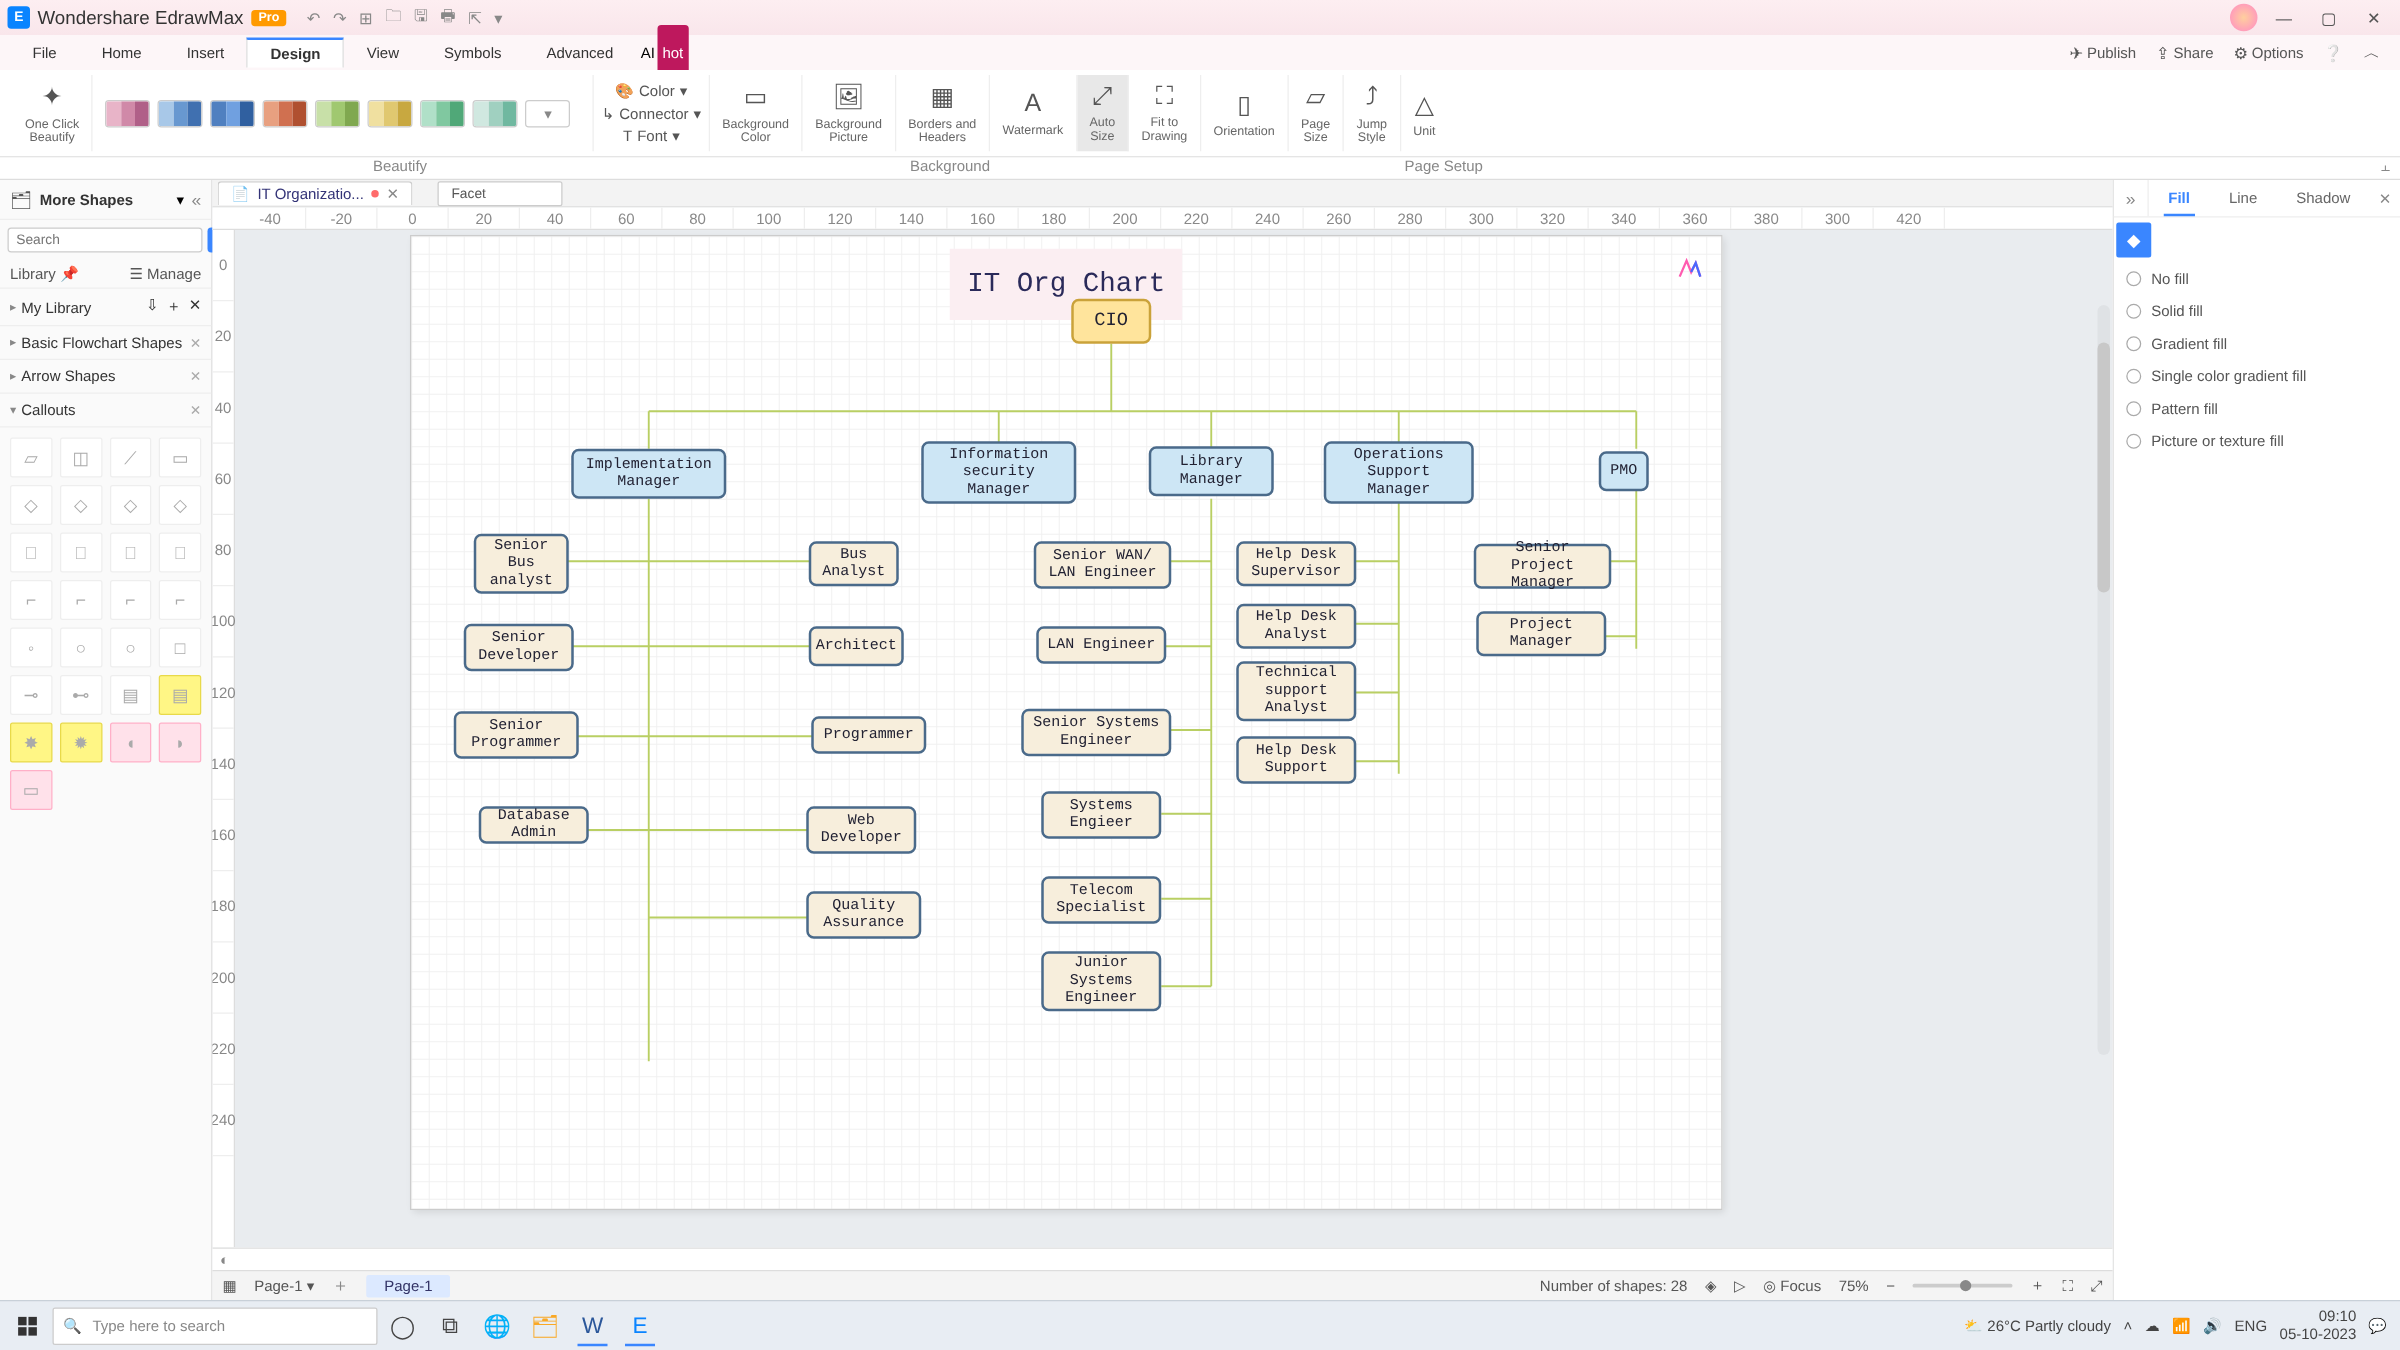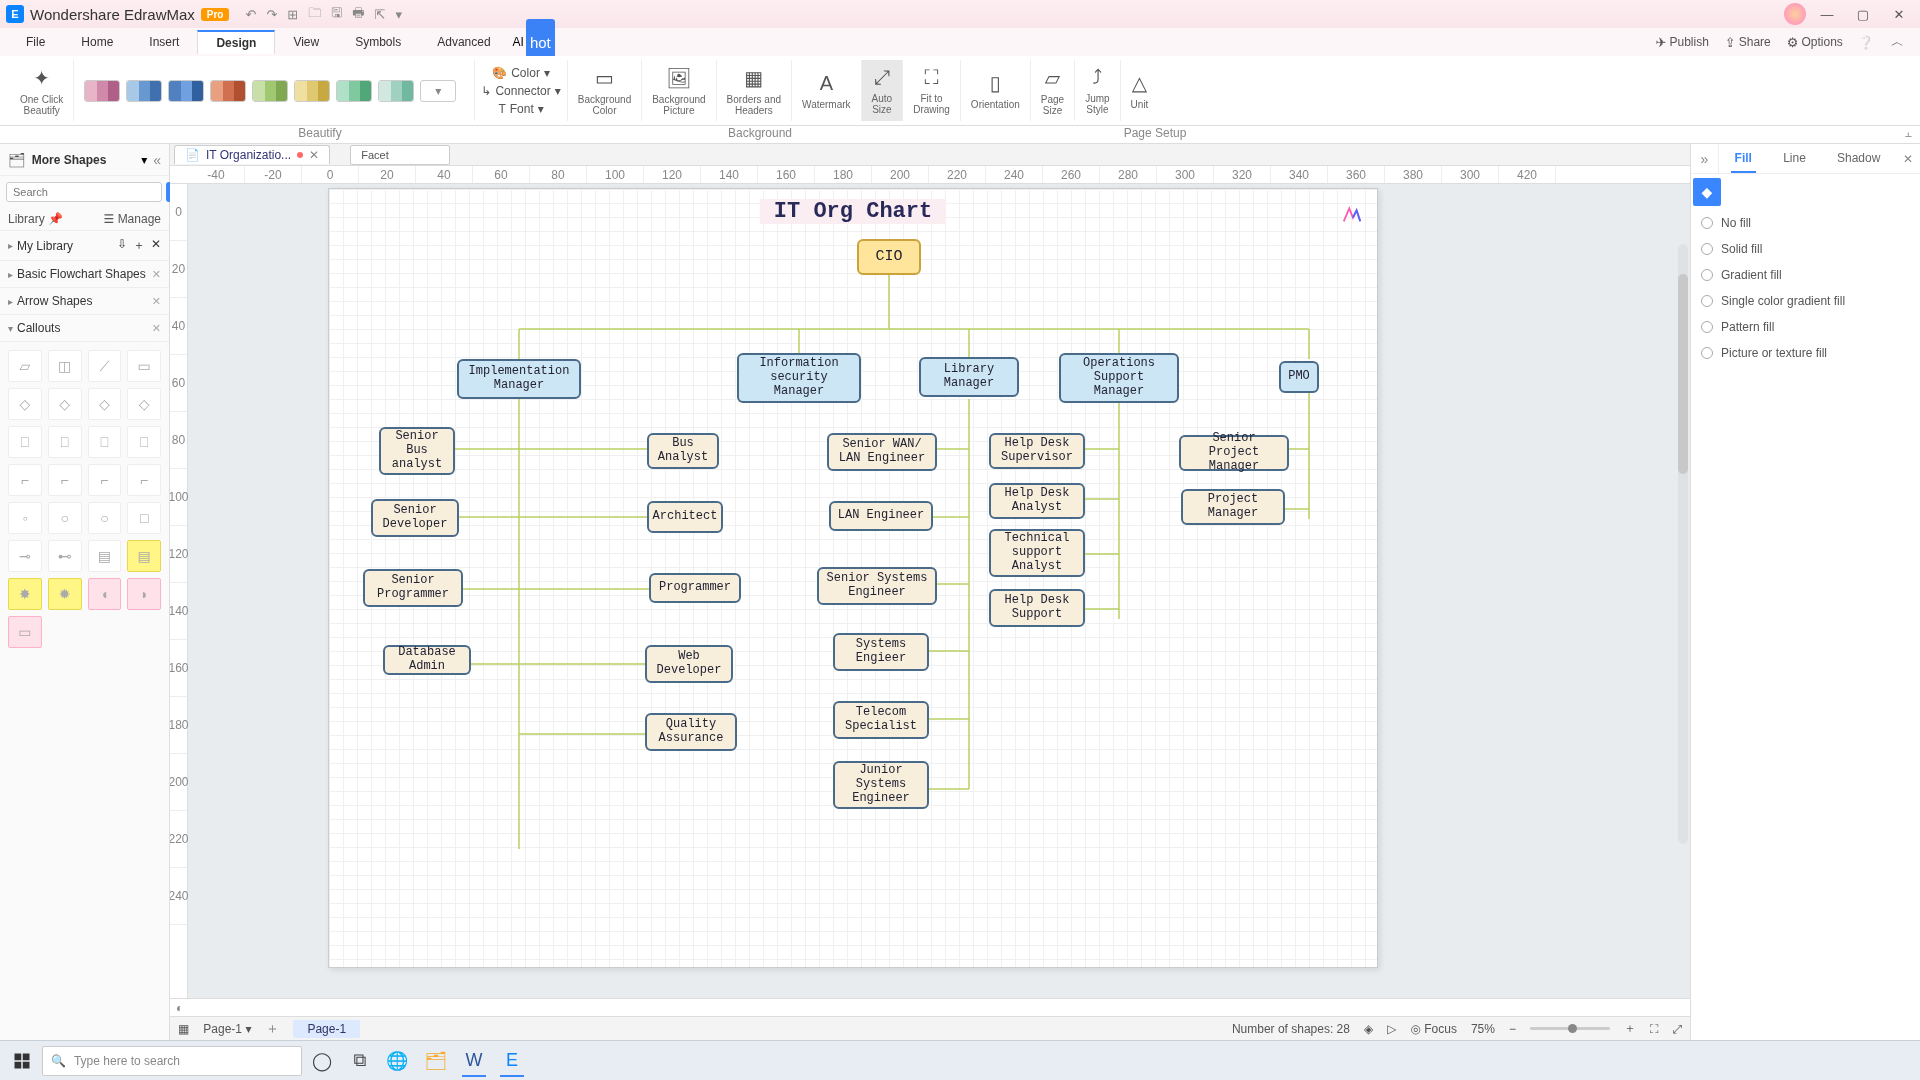--- a/index.html
+++ b/index.html
@@ -12,21 +12,21 @@
 .titlebar .qat{display:flex;gap:10px;margin-left:10px;align-items:center}
 .titlebar .qat span{color:#888;font-size:13px;cursor:pointer}
 .titlebar .spacer{flex:1}
 .titlebar .avatar{width:22px;height:22px;border-radius:50%;background:radial-gradient(#ffcf9e,#ff89c6)}
 .titlebar .winbtn{width:30px;text-align:center;color:#555;font-size:13px;cursor:pointer}
 
 .menubar{height:28px;background:#fdf6f8;display:flex;align-items:center;padding:0 8px;gap:0}
 .menubar .mitem{padding:4px 18px;color:#333;cursor:pointer}
 .menubar .mitem.active{background:#fff;border-top:2px solid #3a86ff;border-left:1px solid #ddd;border-right:1px solid #ddd;font-weight:600}
 .menubar .ai{margin-left:4px;display:flex;align-items:center;gap:2px}
-.menubar .ai .hot{background:#3b82f6;color:#fff;font-size:15px;padding:15px 4px;border-radius:3px}
+.menubar .ai .hot{background:#be185d;color:#fff;font-size:12px;padding:15px 4px;border-radius:3px}
 .menubar .spacer{flex:1}
 .menubar .ritem{padding:0 8px;color:#555;display:flex;align-items:center;gap:3px;cursor:pointer}
 .menubar .ritem .ico{font-size:13px}
 
 .ribbon{height:70px;background:#fff;border-bottom:1px solid #ddd;display:flex;align-items:stretch;padding:4px 10px}
 .rgroup{display:flex;flex-direction:column;align-items:center;justify-content:center;padding:0 10px;border-right:1px solid #eee}
 .rgroup:last-child{border-right:none}
 .rgroup .lbl{font-size:10px;color:#666;margin-top:2px;text-align:center;line-height:1.1}
 .rgroup .big{display:flex;flex-direction:column;align-items:center;gap:2px;cursor:pointer}
 .rgroup .big .ico{font-size:20px;color:#555}
@@ -67,21 +67,21 @@
 .doctab .x{color:#888}
 .themebox{margin-left:20px;border:1px solid #ccc;background:#fff;padding:3px 60px 3px 10px;font-size:11px;color:#555;border-radius:2px}
 .rulerH{height:18px;background:#fff;border-bottom:1px solid #ddd;display:flex;font-size:9px;color:#888;position:relative;padding-left:18px}
 .rulerH .tick{width:57px;text-align:center;border-right:1px solid #eee;line-height:18px}
 .canvasarea{flex:1;display:flex;overflow:hidden}
 .rulerV{width:18px;background:#fff;border-right:1px solid #ddd;display:flex;flex-direction:column;font-size:9px;color:#888}
 .rulerV .tick{height:57px;text-align:center;border-bottom:1px solid #eee;writing-mode:horizontal-tb;display:flex;align-items:center;justify-content:center}
 .canvas{flex:1;position:relative;overflow:hidden;background:#e9ecef}
 .page{position:absolute;left:140px;top:4px;width:1050px;height:780px;background:#fff;border:1px solid #ccc;box-shadow:2px 2px 6px rgba(0,0,0,.1);
   background-image:linear-gradient(#f0f0f0 1px,transparent 1px),linear-gradient(90deg,#f0f0f0 1px,transparent 1px);background-size:14px 14px}
-.chtitle{position:absolute;left:50%;top:10px;transform:translateX(-50%);font-size:22px;font-weight:bold;color:#2a2a5a;font-family:"Courier New",monospace;background:#fbeef2;padding:0 14px}
+.chtitle{position:absolute;left:50%;top:10px;transform:translateX(-50%);font-size:22px;font-weight:normal;color:#2a2a5a;font-family:"Courier New",monospace;background:#fbeef2;padding:16px 14px}
 .node{position:absolute;border:2px solid #4a6a8a;border-radius:6px;background:#f7eedc;display:flex;align-items:center;justify-content:center;text-align:center;font-family:"Courier New",monospace;font-size:12px;color:#223;padding:4px;line-height:1.15}
 .node.head{background:#ffe49c;border-color:#caa23a;font-weight:normal;font-size:15px}
 .node.mgr{background:#cde6f5}
 .badge{position:absolute;right:14px;top:14px;width:22px;height:22px}
 .badge svg{width:22px;height:22px}
 svg.connectors{position:absolute;left:0;top:0;pointer-events:none}
 svg.connectors line{stroke:#b9cf63;stroke-width:1.5}
 
 .colorbar{height:18px;background:#fff;border-top:1px solid #ddd;display:flex;align-items:center;padding:0 6px;gap:1px}
 .colorbar .sw{width:12px;height:12px;cursor:pointer}
@@ -638,13 +638,26 @@
       <span>🔍</span>
       <span>Type here to search</span>
     </div>
   <div class="tb">◯</div>
   <div class="tb">⧉</div>
   <div class="tb" style="color:#1e88e5">🌐</div>
   <div class="tb" style="color:#f9a825">🗂</div>
   <div class="tb active" style="color:#2b579a">W</div>
   <div class="tb active" style="color:#0a84ff">E</div>
   <div class="spacer"></div>
+  <div class="tray">
+    <span>⛅ <span>26°C  Partly cloudy</span></span>
+    <span>˄</span>
+    <span>☁</span>
+    <span>📶</span>
+    <span>🔊</span>
+    <span>ENG</span>
+    <div class="clock">
+      <span>09:10</span>
+      <span>05-10-2023</span>
+    </div>
+    <span>💬</span>
+  </div>
 </div>
 
 </body></html>

